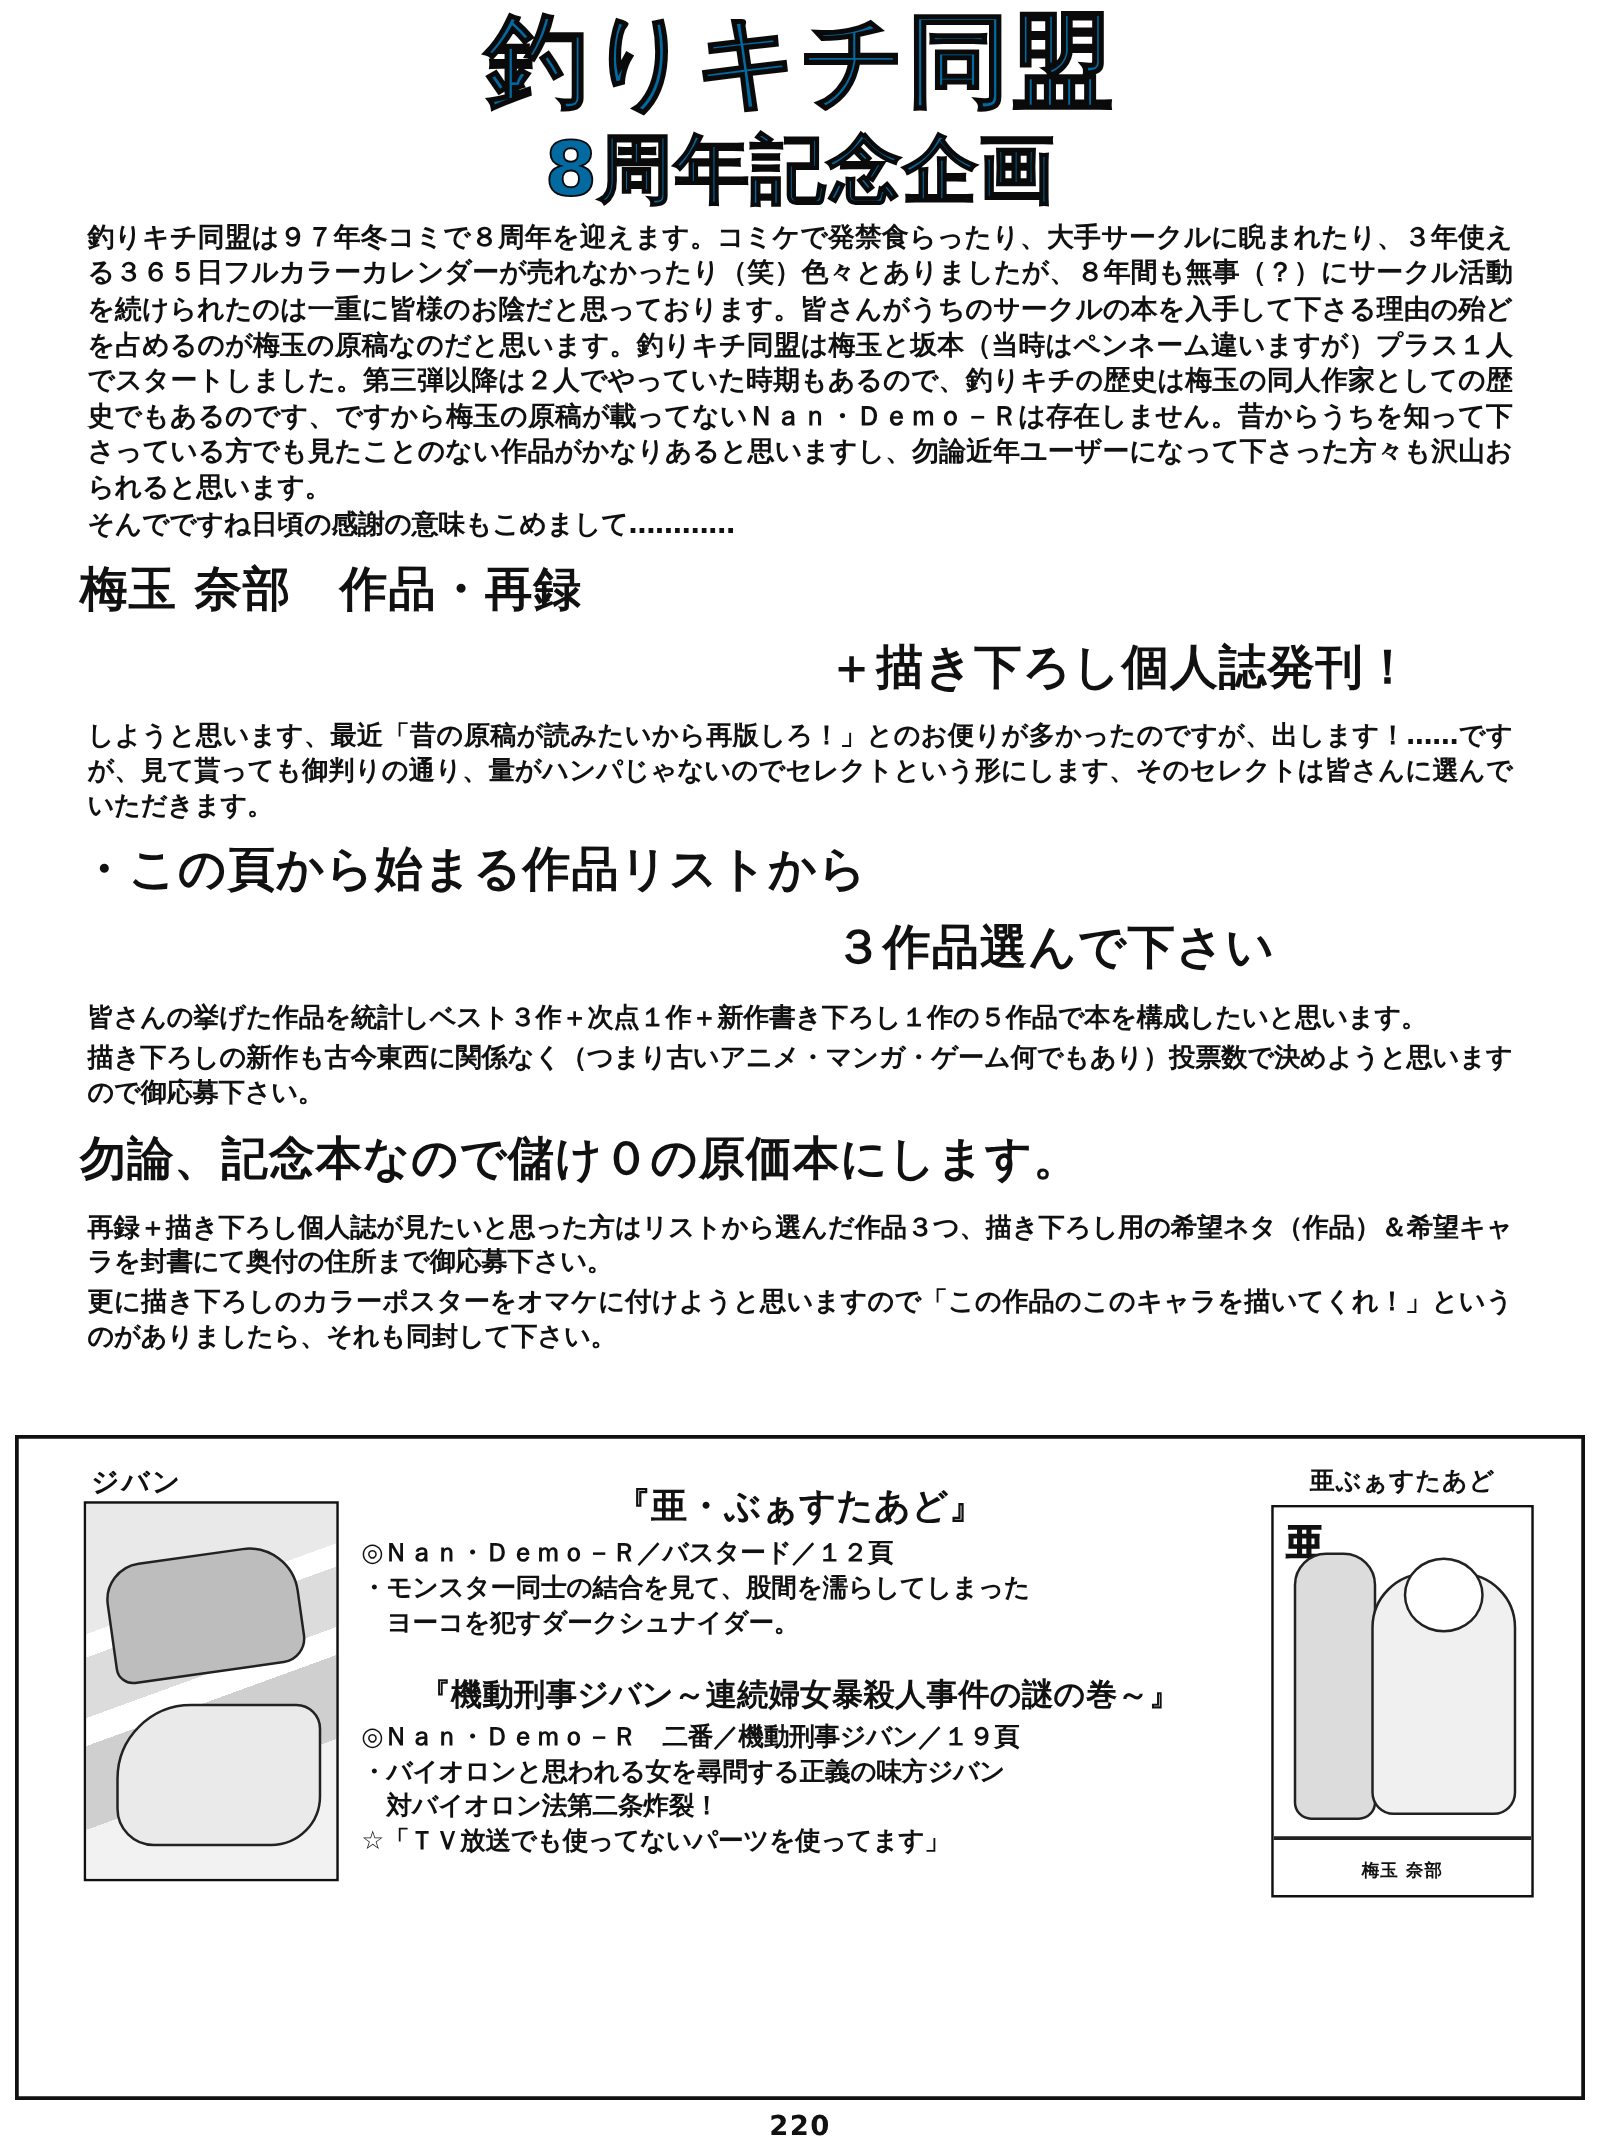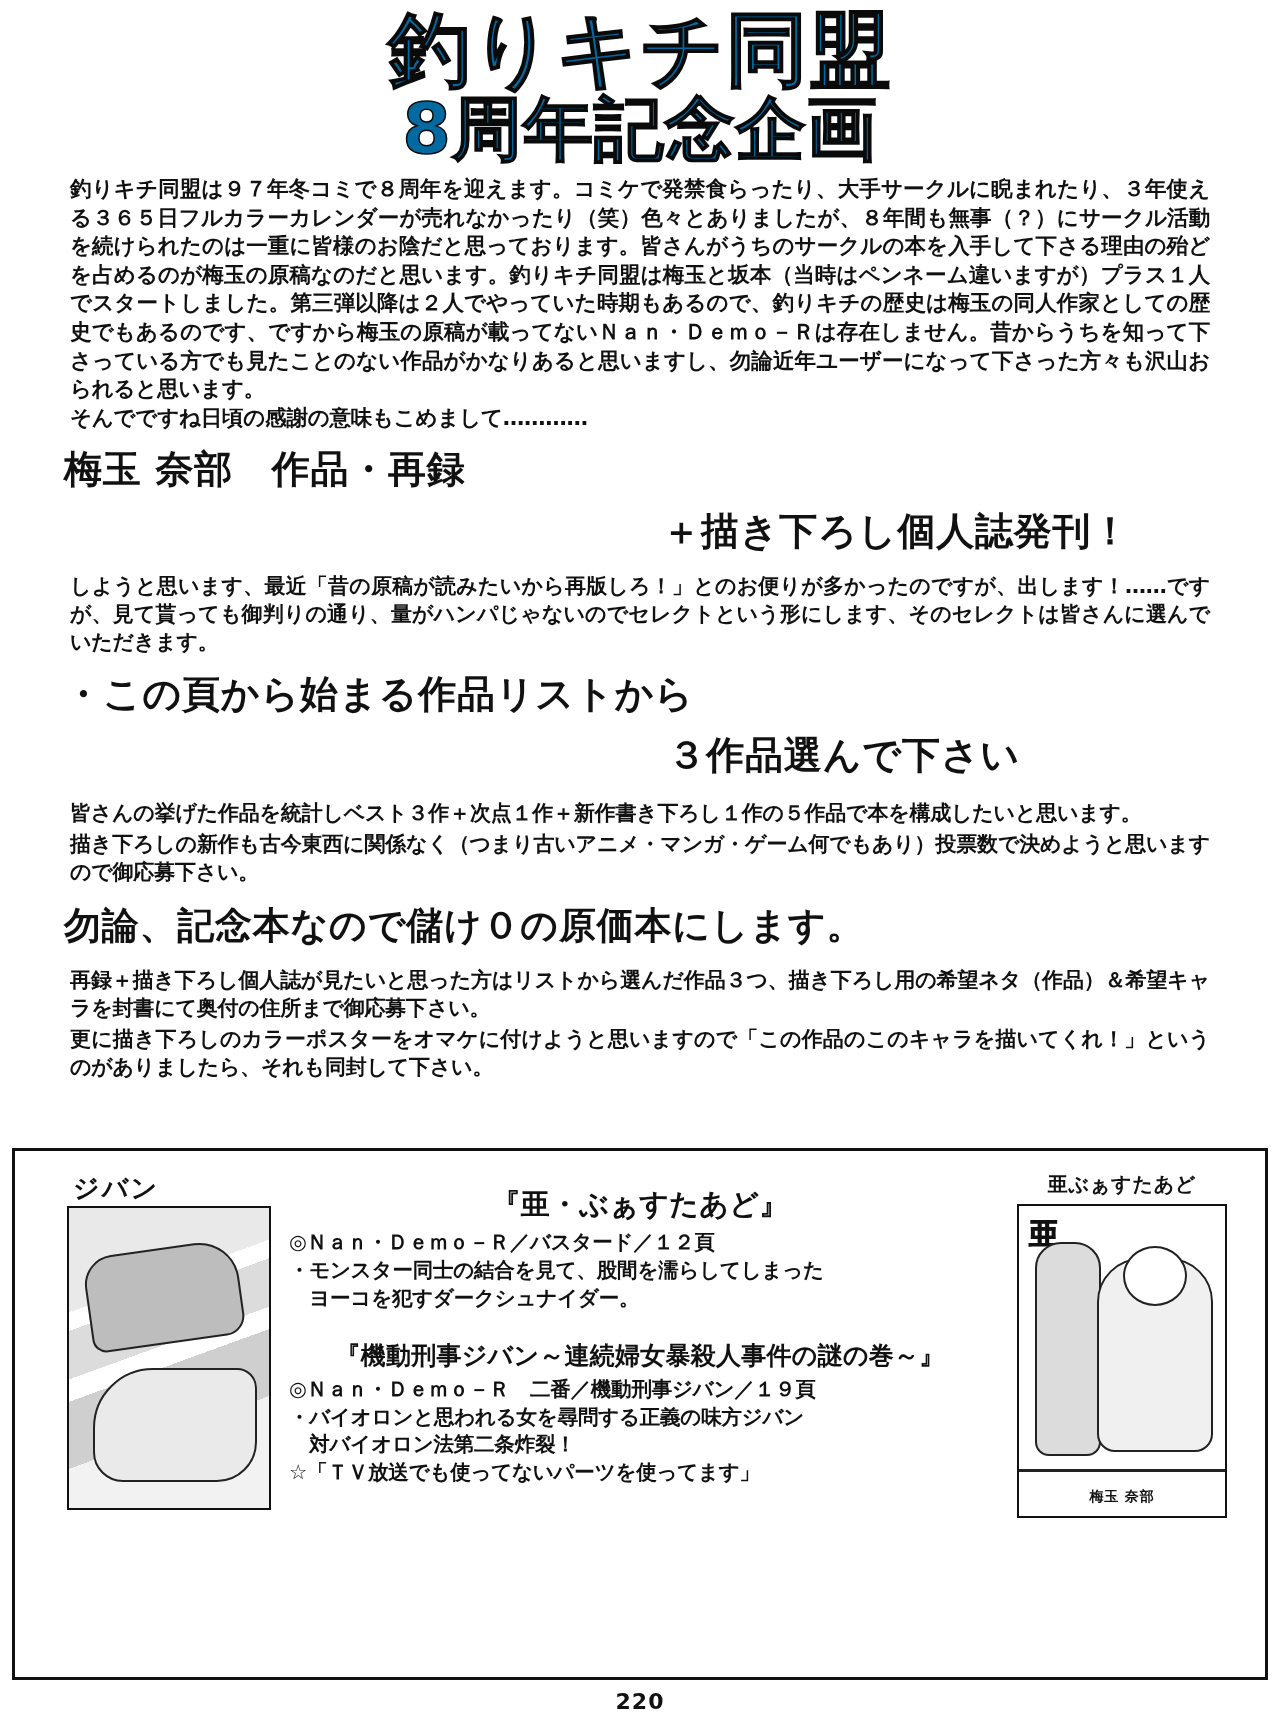--- a/index.html
+++ b/index.html
@@ -28,22 +28,22 @@
     letter-spacing: 0.06em;
     line-height: 1.02;
     color: #0369a1;
     -webkit-text-stroke: 1.5px #0a0a0a;
   }
   .headline .l1 {
     font-size: 82px;
     margin-top: 8px;
   }
   .headline .l2 {
-    font-size: 70px;
-    margin-top: 2px;
+    font-size: 60px;
+    margin-top: 14px;
   }
 
   
   .body-block {
     margin: 10px 70px 0 70px;
     font-size: 21.5px;
     line-height: 1.33;
     letter-spacing: -0.01em;
     text-align: justify;
     font-weight: 600;
@@ -90,21 +90,21 @@
     position: absolute;
     inset: 6px;
     display: flex;
   }
   .col-left {
     width: 250px;
     padding: 14px 6px 0 46px;
     box-sizing: border-box;
   }
   .col-left .caption {
-    font-size: 26px;
+    font-size: 22px;
     font-weight: 700;
     letter-spacing: 0.08em;
     margin-bottom: 0;
     padding-left: 6px;
   }
   .thumb {
     width: 200px;
     height: 300px;
     border: 2px solid #111;
     position: relative;

